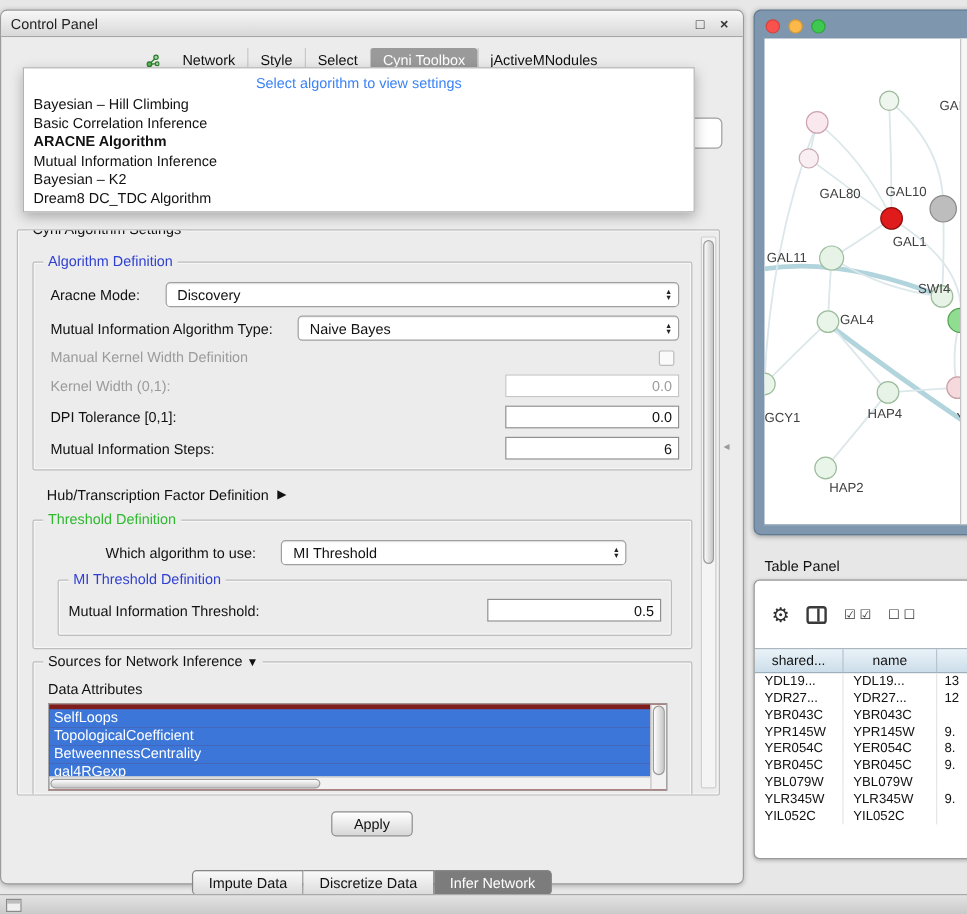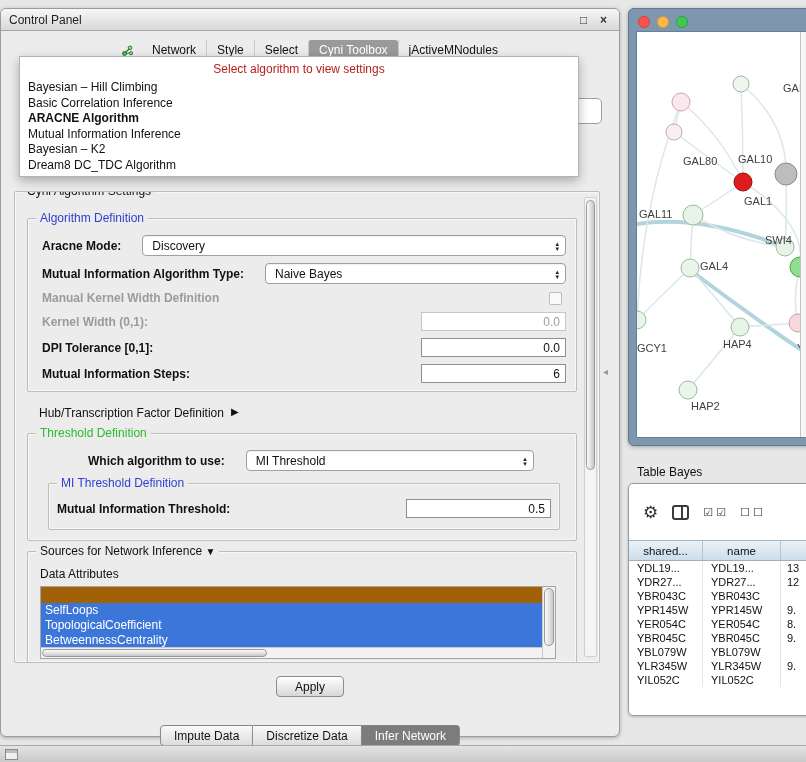--- a/index.html
+++ b/index.html
@@ -15,64 +15,64 @@
 .win-btn{width:15px;text-align:center;color:#333;font-size:12px;font-weight:bold;margin-left:5px}
 
 .tabbar{display:flex;justify-content:center;margin-top:9px;align-items:stretch}
 .tab{padding:3px 10px;border-left:1px solid #c9c9c9;display:flex;align-items:center;gap:19px;color:#111;white-space:nowrap}
 .tab:first-child{border-left:none}
 .tab.active{background:#9a9a9a;color:#fff;border-radius:3px}
 
 
 .popup{position:absolute;left:18px;top:47px;width:560px;background:#fff;border:1px solid #b3b3b3;
   box-shadow:0 4px 10px rgba(0,0,0,.28);z-index:30;padding-bottom:3px}
-.popup-header{color:#b91c1c;text-align:center;padding:5px 0 4px}
+.popup-header{color:#3b82f6;text-align:center;padding:5px 0 4px}
 .popup-item{padding:0 8px;line-height:15.5px;font-size:12px}
 .popup-item.selected{font-weight:bold}
 .combo-frag{position:absolute;left:571px;top:89px;width:30px;height:26px;background:#fff;
   border:1px solid #9f9f9f;border-radius:5px;z-index:20}
 
 
 .gbox{border:1px solid #bdbdbd;border-radius:2px;position:relative;box-shadow:inset 0 0 0 1px rgba(255,255,255,.6)}
 .gtitle{position:absolute;top:-8px;left:8px;background:#ececec;padding:0 4px;white-space:nowrap}
 .gtitle.blue{color:#2f3fd0}
 .gtitle.green{color:#2eb92e}
 
 .settings-group{position:absolute;left:13px;top:182px;width:586px;height:472px;
   padding:26px 22px 6px 12px;overflow:hidden}
 .vscroll{position:absolute;top:5px;right:2px;bottom:5px;width:13px;background:#f4f4f4;
   border:1px solid #cfcfcf;border-radius:2px}
 .vscroll .thumb{position:absolute;left:1px;right:1px;top:2px;height:270px;
   background:linear-gradient(90deg,#fbfbfb,#c7c7c7);border:1px solid #9a9a9a;border-radius:6px}
 
 .algdef{padding:16px 10px 6px 14px;margin-bottom:14px}
 .row{display:flex;align-items:center;margin-bottom:7px}
-.lbl{font-weight:bold;white-space:nowrap}
+.lbl{font-weight:normal;white-space:nowrap}
 .lbl.dis{color:#9b9b9b}
 .combo{flex:1;margin-left:21px;height:21px;background:#fff;border:1px solid #9f9f9f;border-radius:4px;
   display:flex;align-items:center;padding:0 4px 0 9px;box-shadow:inset 0 1px 1px rgba(0,0,0,.06)}
 .combo.fixed{flex:none;width:288px}
 .combo .val{flex:1;white-space:nowrap;overflow:hidden}
 .arrows{display:flex;flex-direction:column;align-items:center;font-size:7px;line-height:5px;color:#222;padding:0 2px}
 .spacer{flex:1}
 .field{width:145px;height:19px;border:1px solid #8f8f8f;background:#fff;text-align:right;
   padding:0 5px;font:12px "Liberation Sans",sans-serif;color:#111}
 .field.dis{border-color:#c6c6c6;color:#9e9e9e}
 .checkbox{width:13px;height:13px;border:1px solid #bcbcbc;background:#fafafa;border-radius:2px;margin-right:4px}
 
 .hub{display:flex;gap:7px;margin:9px 2px 13px 12px}
 .tri{font-size:10px;color:#111}
 
 .threshold-box{padding:16px 10px 10px 14px;margin-bottom:10px}
 .mibox{margin:12px 6px 0 6px;padding:15px 8px 9px 8px}
 
 .sources-box{margin-top:8px;padding:15px 10px 6px 12px}
 .attr-title{font-weight:normal;margin-bottom:5px}
-.listbox{border:1px solid #a5a5a5;background:#a16207;height:73px;position:relative;
-  padding:16px 13px 11px 0;overflow:hidden;margin-right:10px}
+.listbox{border:1px solid #a5a5a5;background:#7f1d1d;height:73px;position:relative;
+  padding:4px 13px 11px 0;overflow:hidden;margin-right:10px}
 .attr{height:15px;line-height:15px;background:#3b76d8;color:#fff;padding-left:4px;white-space:nowrap;overflow:hidden}
 .list-vscroll{position:absolute;top:0;right:0;bottom:0;width:13px;background:#f2f2f2;border-left:1px solid #c9c9c9}
 .list-vscroll .thumb{position:absolute;left:1px;right:1px;top:1px;bottom:12px;
   background:linear-gradient(90deg,#fdfdfd,#c9c9c9);border:1px solid #9a9a9a;border-radius:5px}
 .list-hscroll{position:absolute;left:0;right:13px;bottom:0;height:11px;background:#f2f2f2;border-top:1px solid #c9c9c9}
 .list-hscroll .thumb{position:absolute;top:1px;bottom:1px;left:1px;width:45%;
   background:linear-gradient(#fdfdfd,#c9c9c9);border:1px solid #9a9a9a;border-radius:5px}
 
 .apply-btn{position:absolute;left:50%;top:667px;transform:translateX(-50%);width:68px;height:21px;
   border:1px solid #8d8d8d;border-radius:4px;background:linear-gradient(#ffffff,#d7d7d7);
@@ -338,21 +338,21 @@
         <text x="63" y="238">GAL4</text>
         <text x="0" y="320">GCY1</text>
         <text x="86" y="316">HAP4</text>
         <text x="160" y="320">Y</text>
         <text x="54" y="378">HAP2</text>
       </svg>
     <div class="net-scroll"></div>
   </div>
 </div>
 
-<div class="table-panel-title">Table Bayes</div>
+<div class="table-panel-title">Table Panel</div>
 
 <div class="table-window">
   <div class="table-toolbar">
     <span class="gear-icon">⚙</span>
     <span class="columns-icon"></span>
     <span class="pair-icon">☑ ☑</span>
     <span class="pair-icon">☐ ☐</span>
   </div>
   <div class="thead" id="thead">
       <div class="th c0">shared...</div>

